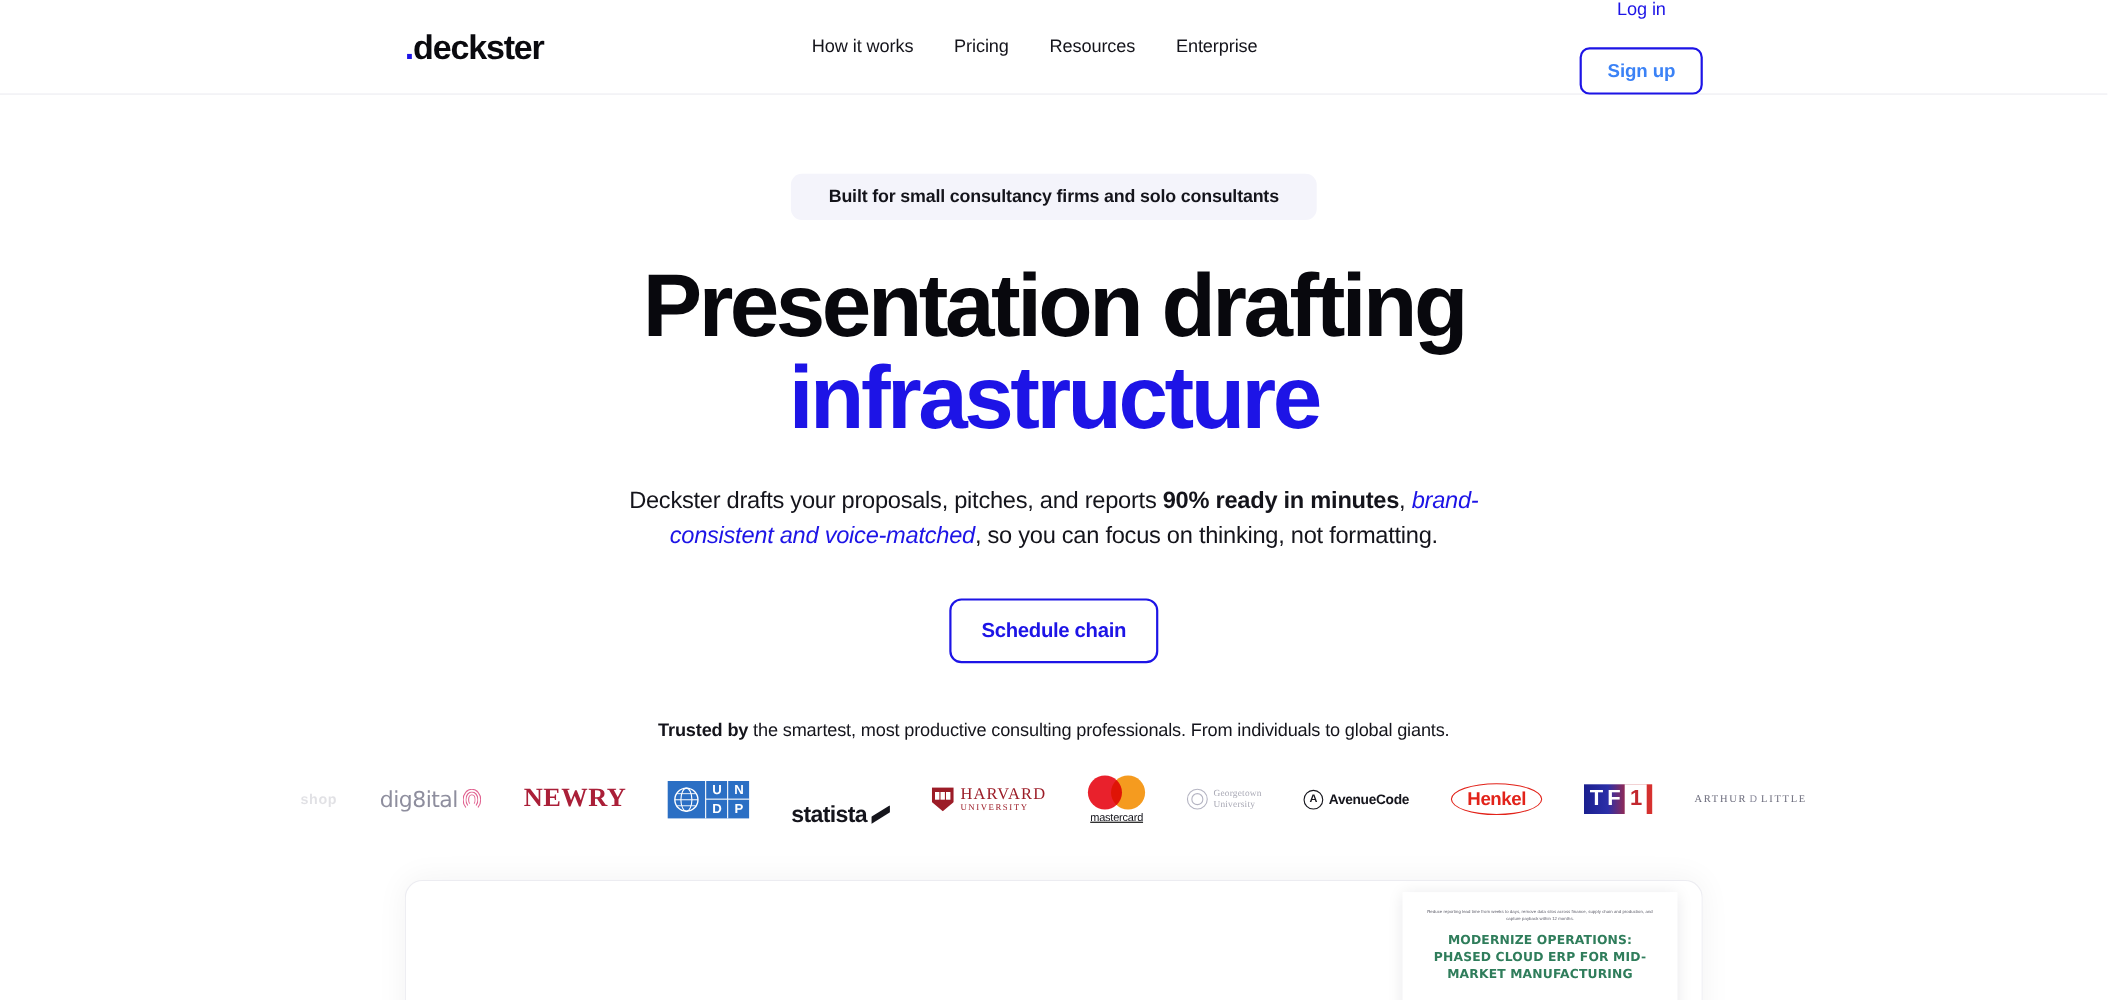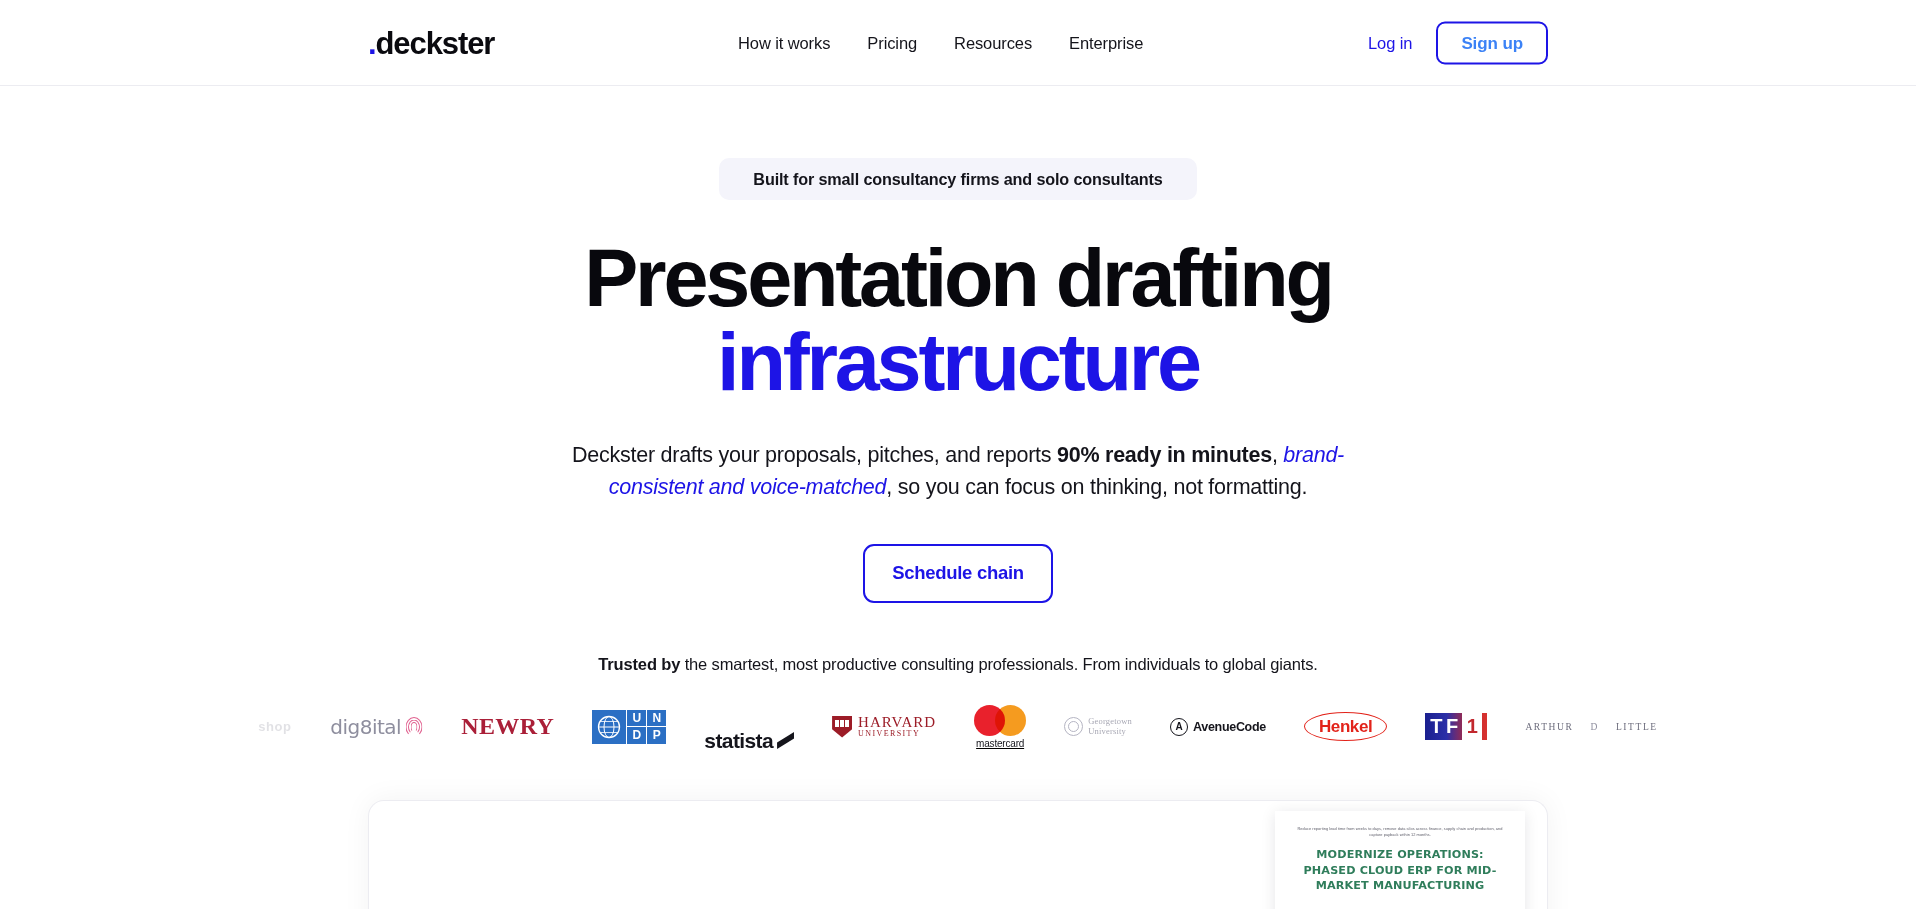--- a/index.html
+++ b/index.html
@@ -57,20 +57,21 @@
   }
 
   .auth-group {
     position: absolute;
     right: 368px;
     top: 50%;
     transform: translateY(-50%);
     display: flex;
     align-items: center;
     gap: 24px;
+    flex-direction: column;
   }
   .login-link {
     font-size: 16.5px;
     color: #1d14e6;
     letter-spacing: -0.1px;
     white-space: nowrap;
     cursor: pointer;
   }
   .signup-btn {
     font-size: 17px;
@@ -310,21 +311,21 @@
     color: #fff; font-size: 20px; font-weight: 700; line-height: 27px;
     letter-spacing: -0.5px; font-family: "Liberation Sans", sans-serif;
   }
   .lg-tf1 .tf1-one {
     background: #fff; color: #c2282e; padding: 0 5px;
   }
 
   .lg-adl {
     font-family: "Liberation Serif", serif;
     font-size: 9.5px; letter-spacing: 1.6px; color: #6d6d7d;
-    display: flex; align-items: center; gap: 17px;
+    display: flex; align-items: center; gap: 2px;
   }
   .lg-adl .adl-d { color: #8e8e9e; }
 
   
   .preview-shell {
     margin: 44px auto 0;
     width: 1180px;
     height: 200px;
     position: relative;
   }

